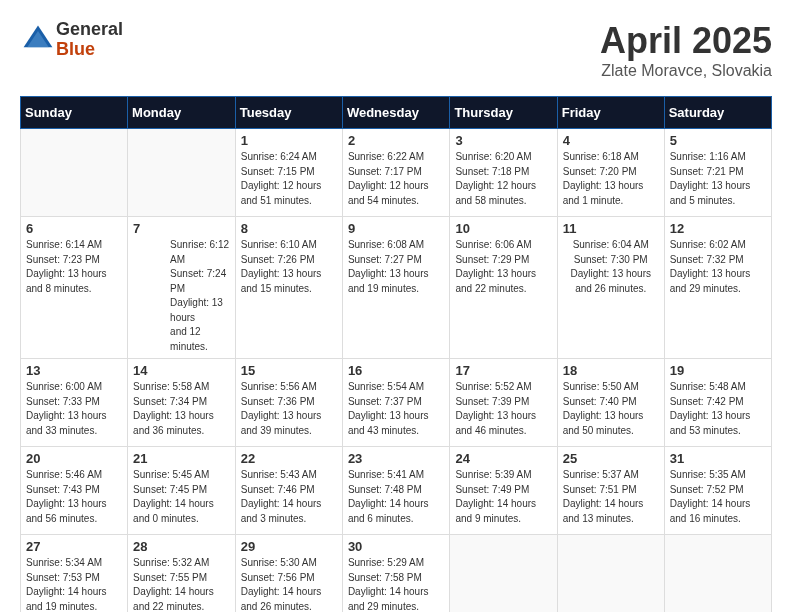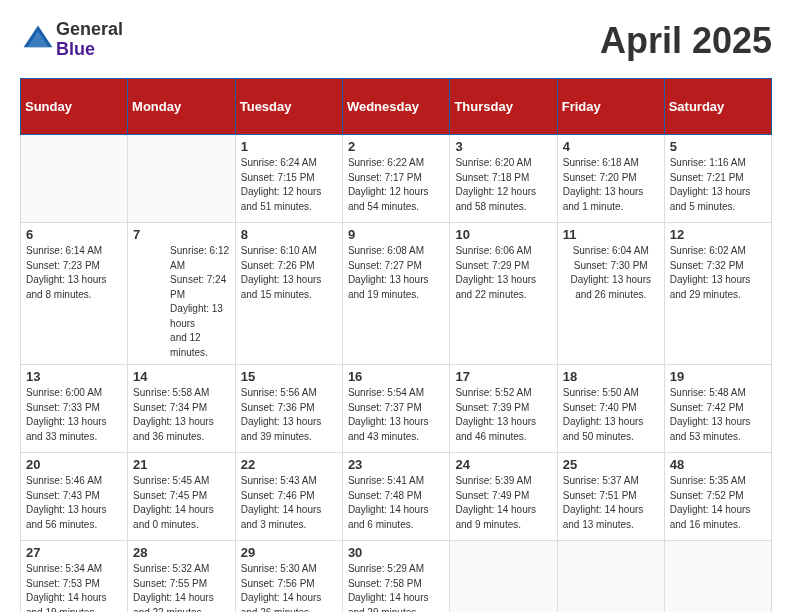--- a/index.html
+++ b/index.html
@@ -27,21 +27,21 @@
       line-height: 1.1;
     }
     .logo-general {
       font-size: 18px;
       font-weight: bold;
       color: #333;
     }
     .logo-blue {
       font-size: 18px;
       font-weight: bold;
-      color: #4c1d95;
+      color: #c2410c;
     }
     .logo-icon {
       width: 36px;
       height: 36px;
     }
     .title-block {
       text-align: right;
     }
     .title-month {
       font-size: 36px;
@@ -51,24 +51,24 @@
     .title-location {
       font-size: 16px;
       color: #555;
     }
     .calendar {
       width: 100%;
       border-collapse: collapse;
       border: 1px solid #ccc;
     }
     .calendar th {
-      background: #b91c1c;
+      background: #0f172a;
       color: #fff;
       font-size: 13px;
-      padding: 20px 4px;
+      padding: 8px 4px;
       text-align: left;
       border: 1px solid #1a5fa8;
     }
     .calendar td {
       width: 108px;
       vertical-align: top;
       padding: 4px 5px;
       border: 1px solid #ddd;
       font-size: 10.5px;
       color: #333;
@@ -98,20 +98,21 @@
       <polygon points="20,4 36,28 4,28" fill="#1a5fa8"></polygon>
       <polygon points="20,10 32,28 8,28" fill="#5b9bd5" opacity="0.5"></polygon>
     </svg>
     <div class="logo-text">
       <span class="logo-general">General</span>
       <span class="logo-blue">Blue</span>
     </div>
   </div>
   <div class="title-block">
     <div class="title-month">April 2025</div>
+    <div class="title-location">Zlate Moravce, Slovakia</div>
   </div>
 </div>
 
 <table class="calendar">
   <thead>
     <tr>
     <th>Sunday</th>
         <th>Monday</th>
         <th>Tuesday</th>
         <th>Wednesday</th>
@@ -299,21 +300,21 @@
 and 9 minutes.</div>
         </td>
         <td>
           <span class="day-num">25</span>
           <div class="day-info" style="white-space: pre-line;">Sunrise: 5:37 AM
 Sunset: 7:51 PM
 Daylight: 14 hours
 and 13 minutes.</div>
         </td>
         <td>
-          <span class="day-num">48</span>
+          <span class="day-num">31</span>
           <div class="day-info" style="white-space: pre-line;">Sunrise: 5:35 AM
 Sunset: 7:52 PM
 Daylight: 14 hours
 and 16 minutes.</div>
         </td>
       </tr>
       <tr>
         <td>
           <span class="day-num">27</span>
           <div class="day-info" style="white-space: pre-line;">Sunrise: 5:34 AM

